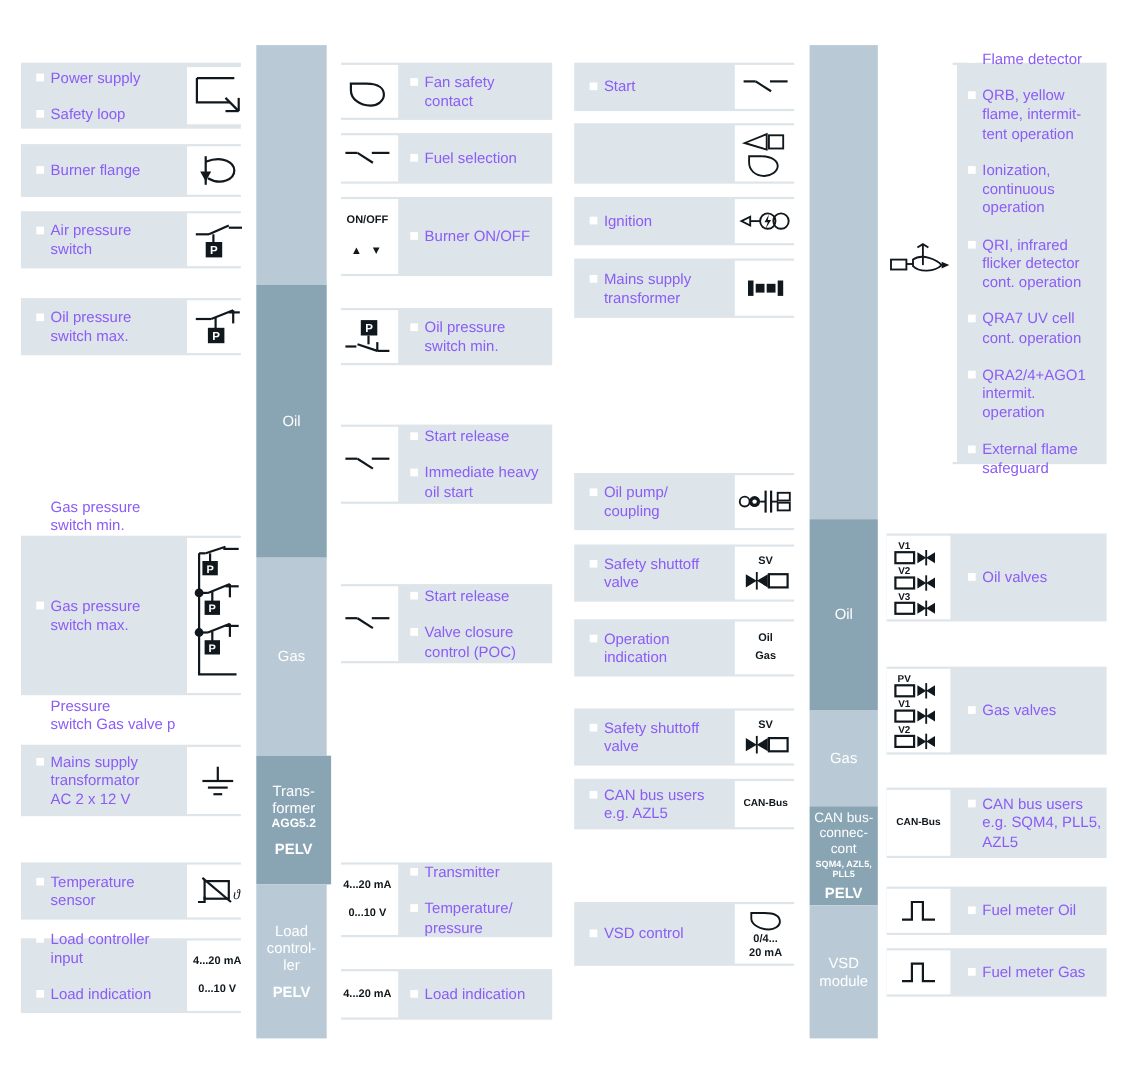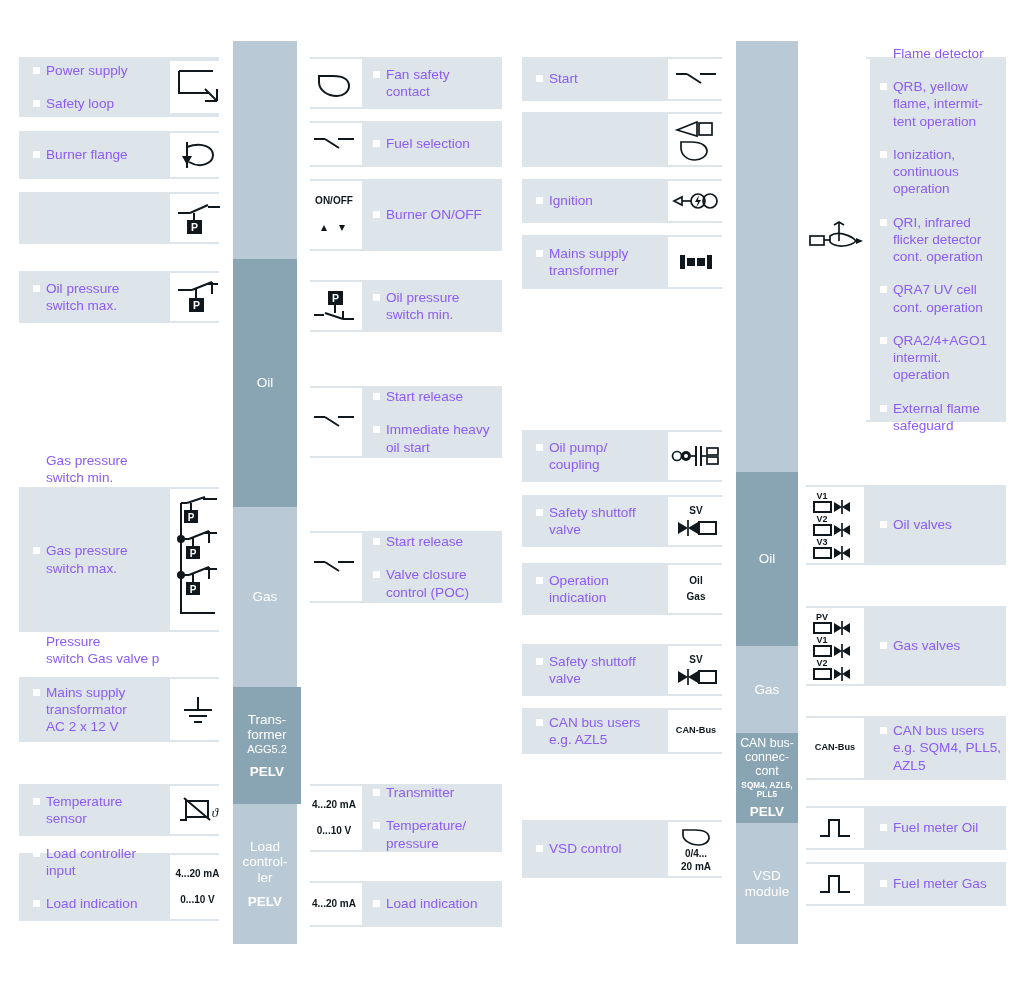--- a/index.html
+++ b/index.html
@@ -12,21 +12,21 @@
   .stage{position:absolute;left:0;top:0;width:1024px;height:987px;}
 
   
   .spine{position:absolute;box-sizing:border-box;}
   .spine-seg{
     position:absolute;box-sizing:border-box;
     display:flex;flex-direction:column;align-items:center;justify-content:center;
     color:#ffffff;text-align:center;line-height:1.12;
   }
   .spine-seg .s-main{font-size:13.5px;}
-  .spine-seg .s-sub{font-size:11px;font-weight:normal;margin-top:1px;}
+  .spine-seg .s-sub{font-size:11px;font-weight:bold;margin-top:1px;}
   .spine-seg .s-tiny{font-size:8.2px;font-weight:bold;letter-spacing:.1px;margin-top:2px;}
   .spine-seg .s-pelv{font-size:13.5px;font-weight:bold;margin-top:9px;}
   .seg-light{background:#b9cad6;}
   .seg-dark{background:#89a4b3;}
 
   
   .band{
     position:absolute;box-sizing:border-box;
     background:#dde5ea;
   }
@@ -143,20 +143,23 @@
   <div class="band" style="left:19px;top:192px;width:200px;height:52px;"></div>
   <div class="card" style="left:170px;top:194px;width:55px;height:48px;">
     <svg width="48" height="38" viewBox="0 0 48 38">
       <path class="ln" d="M4 14 L16 14"></path>
       <path class="ln" d="M16 14 L34 6"></path>
       <path class="ln" d="M34 8 L46 8"></path>
       <path class="ln" d="M20 14 L20 22"></path>
       <rect class="fl" x="13" y="21" width="15" height="14"></rect>
       <text x="20.5" y="32" font-size="10.5" font-family="Liberation Sans, sans-serif" fill="#ffffff" text-anchor="middle" font-weight="bold">P</text>
     </svg>
+  </div>
+  <div class="labels" style="left:33px;top:192px;width:135px;height:52px;">
+    <div class="lbl"><span class="bullet"></span><span>Air pressure</span><span class="sub">switch</span></div>
   </div>
 
   <div class="band" style="left:19px;top:271px;width:200px;height:52px;"></div>
   <div class="card" style="left:170px;top:273px;width:55px;height:48px;">
     <svg width="48" height="38" viewBox="0 0 48 38">
       <path class="ln" d="M4 12 L18 12"></path>
       <path class="ln" d="M18 12 L38 4"></path>
       <path class="ln" d="M38 4 L38 16"></path>
       <path class="ln" d="M34 6 L44 6"></path>
       <path class="ln" d="M22 11 L22 21"></path>

